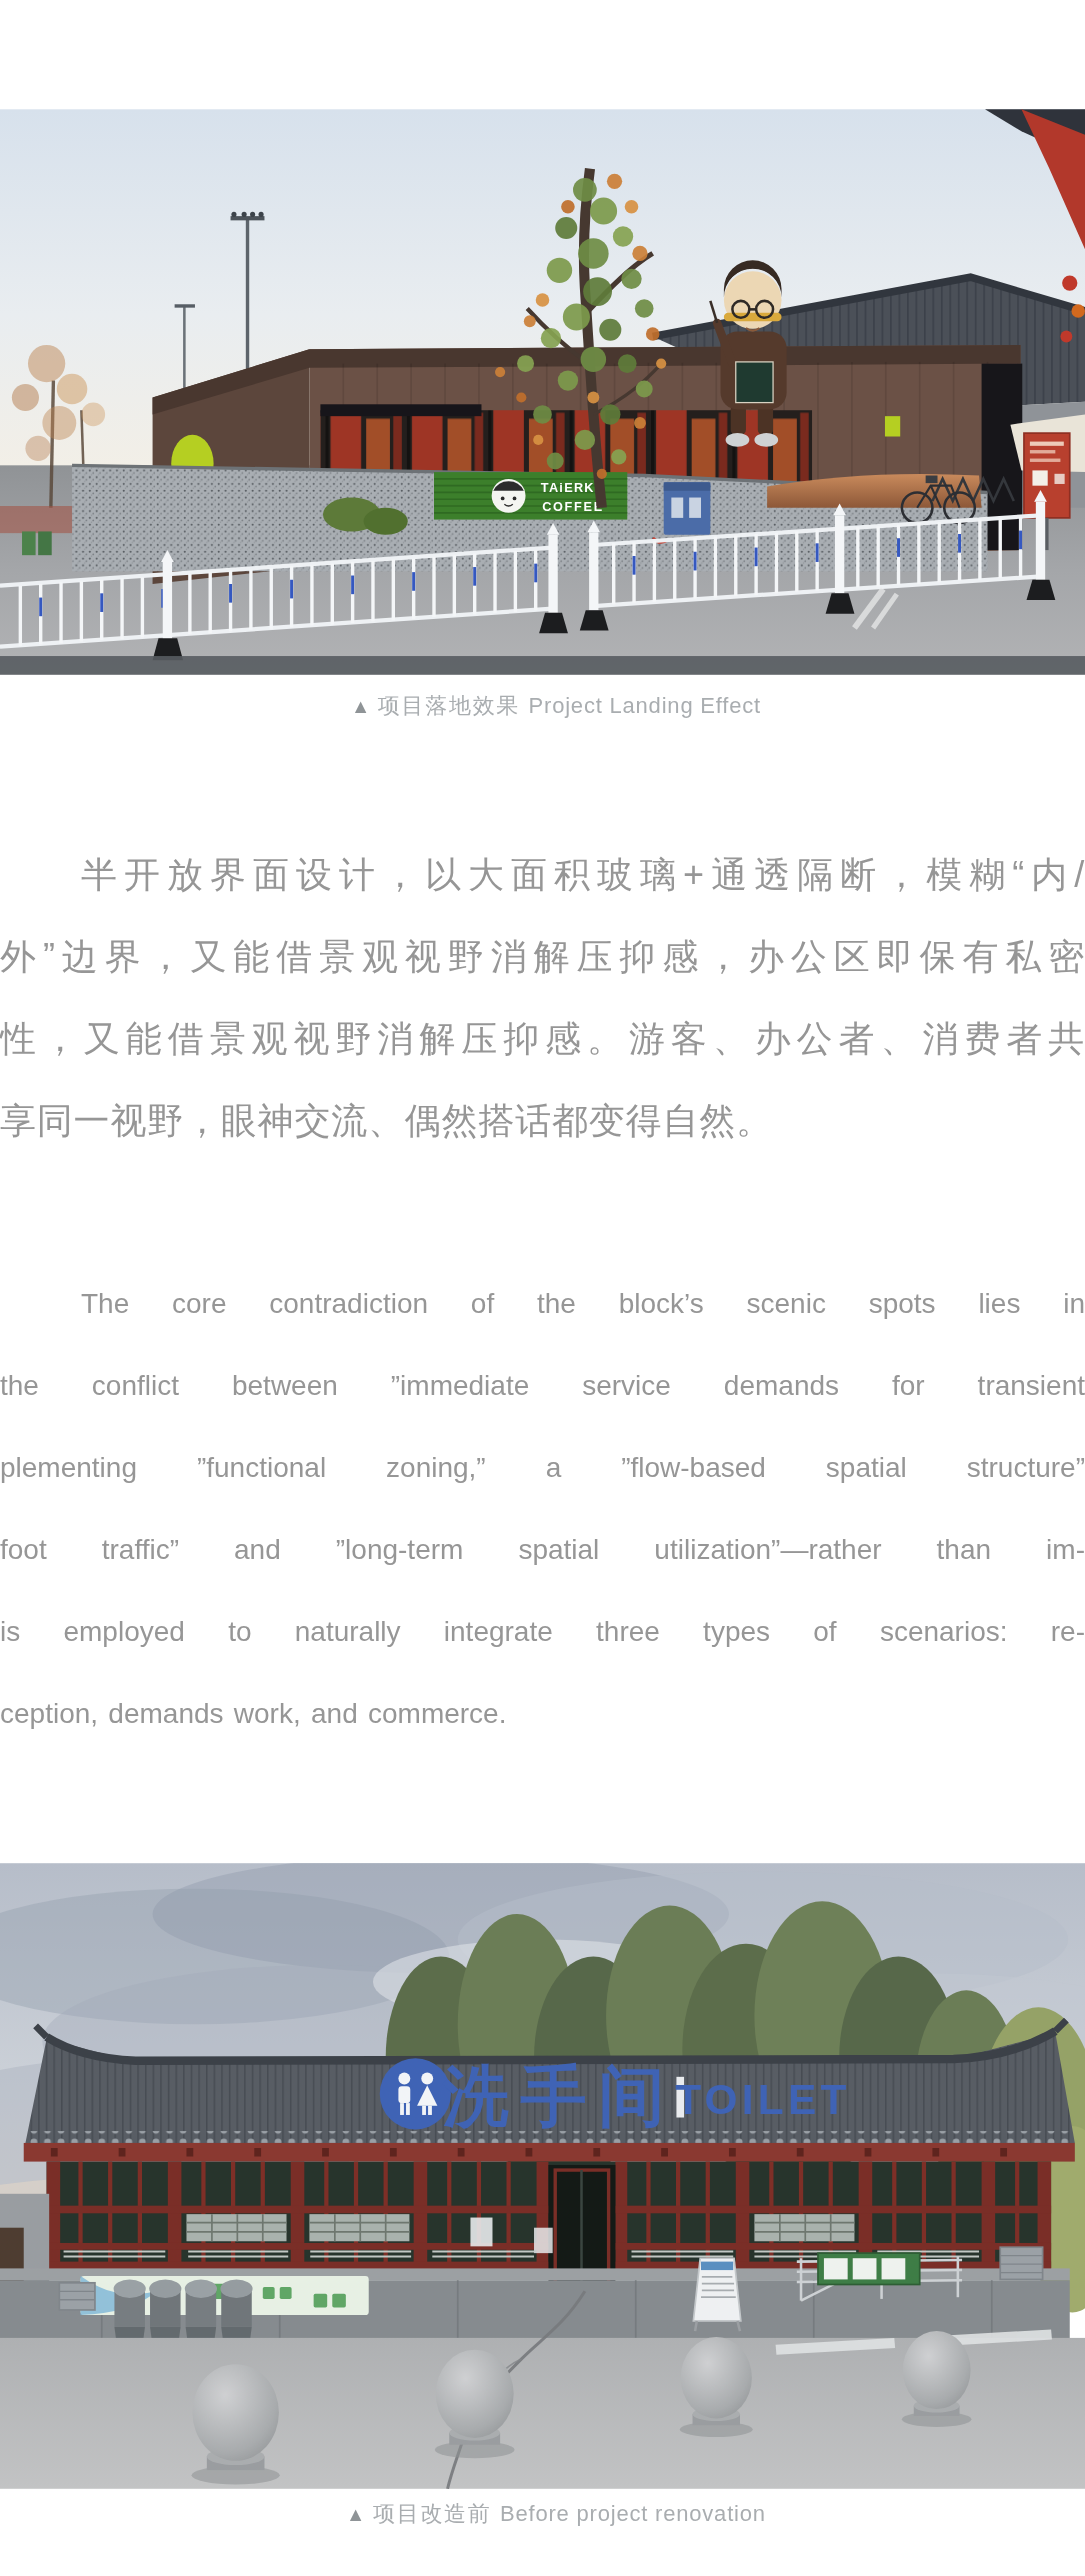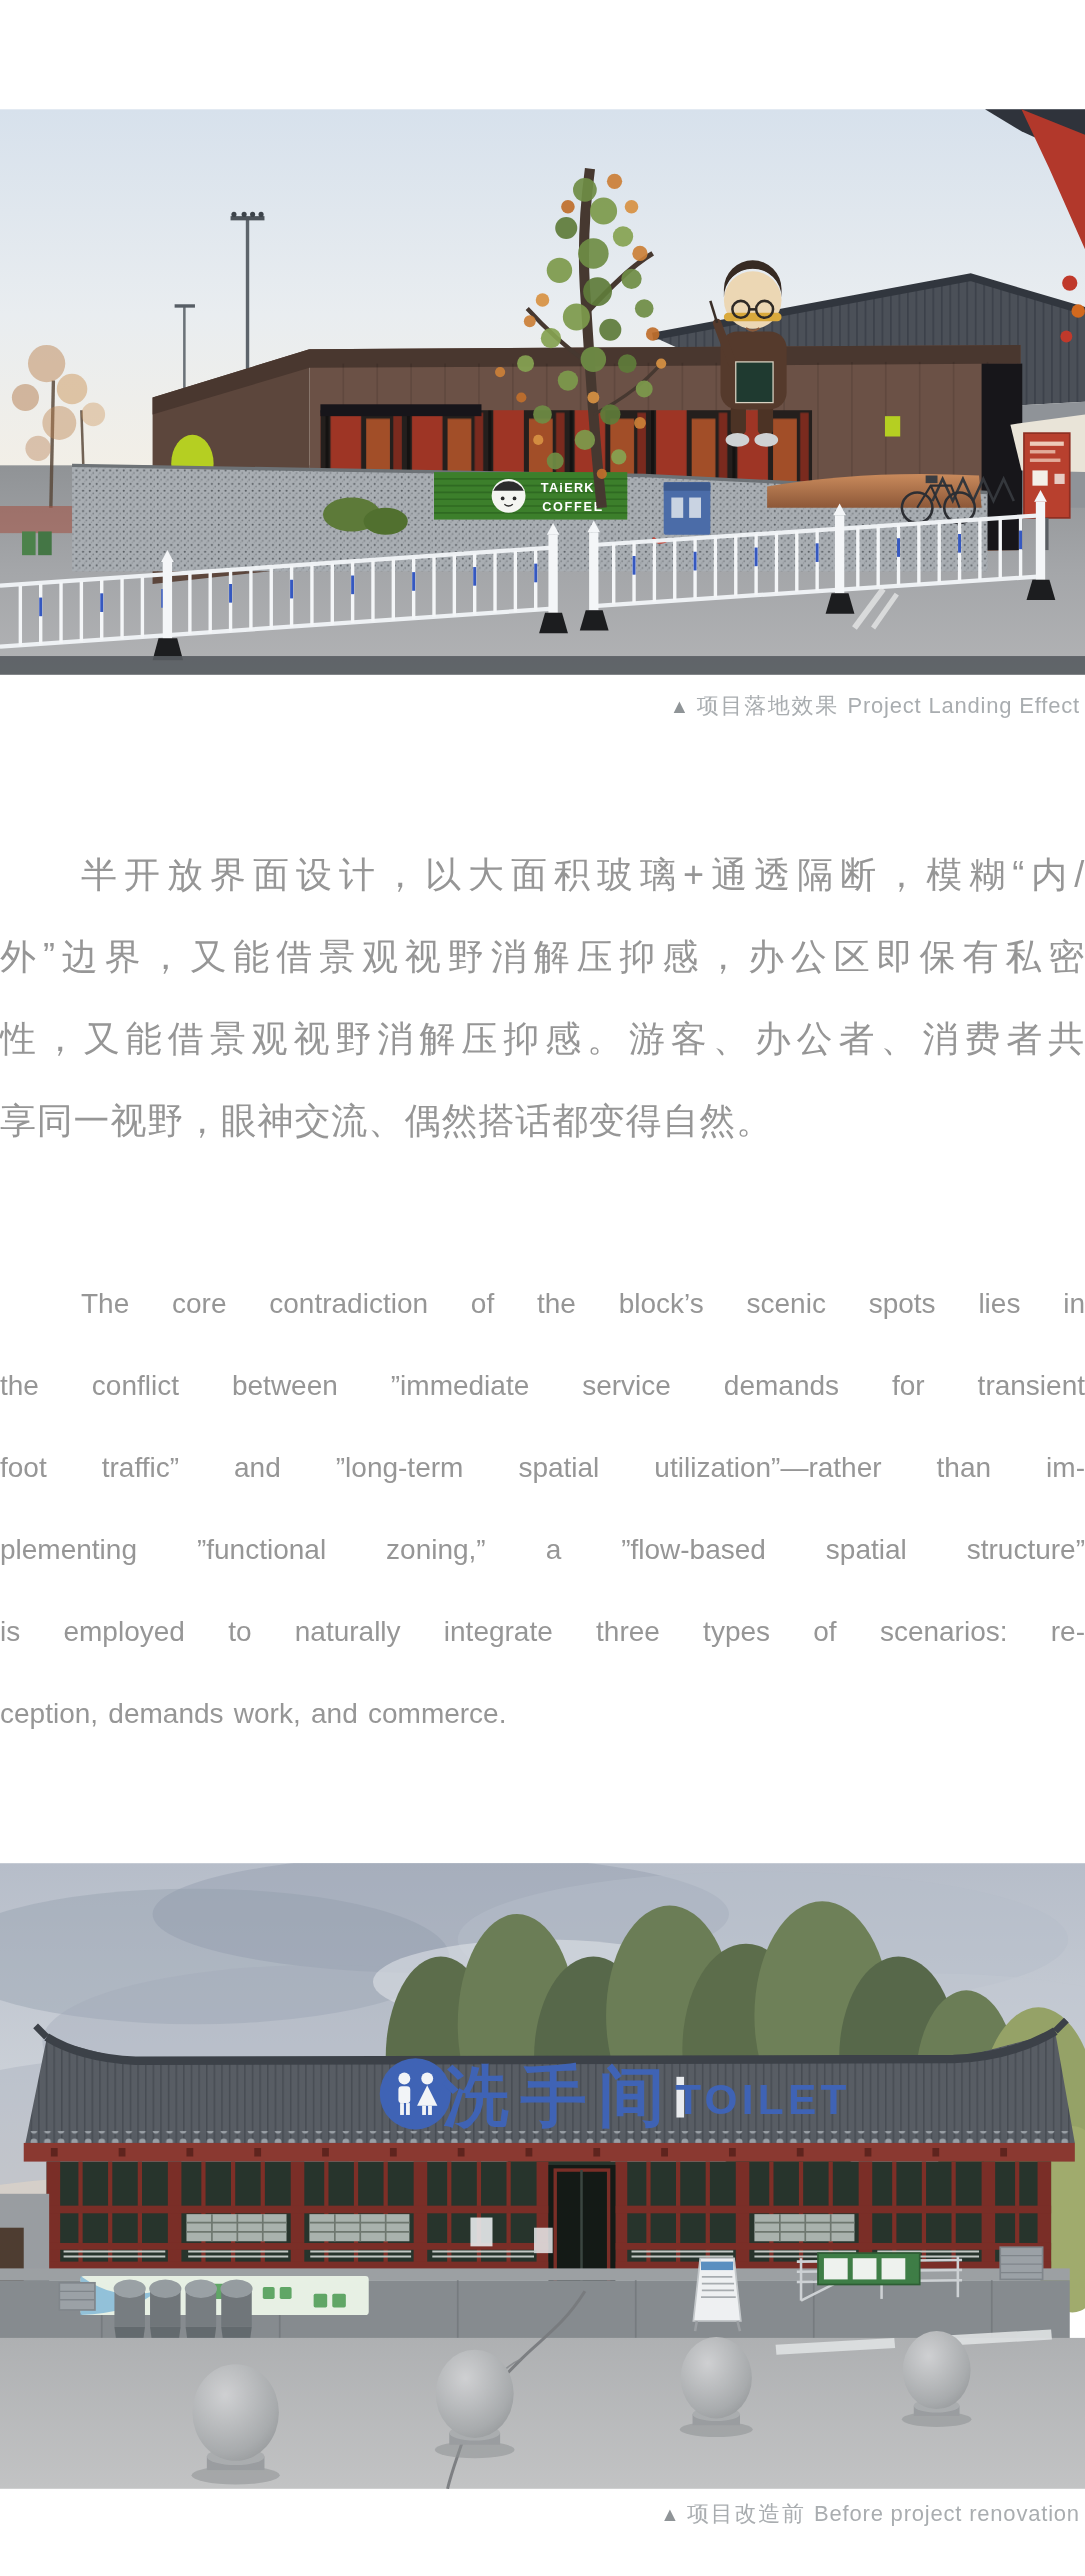--- a/index.html
+++ b/index.html
@@ -6,21 +6,21 @@
   body {
     width:1085px; min-height:2576px;
     font-family:"Liberation Sans","DejaVu Sans",sans-serif;
     -webkit-font-smoothing:antialiased;
   }
   figure { margin:0; padding:0; }
   .photo { width:1085px; overflow:hidden; }
   .photo svg { display:block; }
 
   .caption {
-    text-align:right; padding-right:5.1px;
+    text-align:center; padding-right:5.1px;
     font-size:22px; line-height:34px;
     color:#a9adb0; letter-spacing:0.8px;
     font-weight:300;
     margin-left:32px;
   }
   .cap-marker { color:#8f9497; font-size:19.5px; margin-right:6.8px; }
   .cap-zh { margin-right:8.5px; letter-spacing:1.7px; }
 
   .para { width:1085px; color:#969696; font-weight:300; }
   .para .line {
@@ -390,22 +390,22 @@
 <div class="para para-zh">
   <div class="line first">半开放界面设计，以大面积玻璃+通透隔断，模糊“内/</div>
   <div class="line">外”边界，又能借景观视野消解压抑感，办公区即保有私密</div>
   <div class="line">性，又能借景观视野消解压抑感。游客、办公者、消费者共</div>
   <div class="line last">享同一视野，眼神交流、偶然搭话都变得自然。</div>
 </div>
 
 <div class="para para-en">
   <div class="line first">The core contradiction of the block’s scenic spots lies in</div>
   <div class="line">the conflict between ”immediate service demands for transient</div>
+  <div class="line">plementing ”functional zoning,” a ”flow-based spatial structure”</div>
   <div class="line">foot traffic” and ”long-term spatial utilization”—rather than im-</div>
-  <div class="line">plementing ”functional zoning,” a ”flow-based spatial structure”</div>
   <div class="line">is employed to naturally integrate three types of scenarios: re-</div>
   <div class="line last">ception, demands work, and commerce.</div>
 </div>
 
 <figure class="photo" id="photo2">
 <svg viewBox="0 0 1280 738" width="1085" height="626">
   <defs>
     <linearGradient id="p2sky" x1="0" y1="0" x2="0" y2="1">
       <stop offset="0" stop-color="#b6bdc9"></stop>
       <stop offset="0.55" stop-color="#ccd1d8"></stop>

